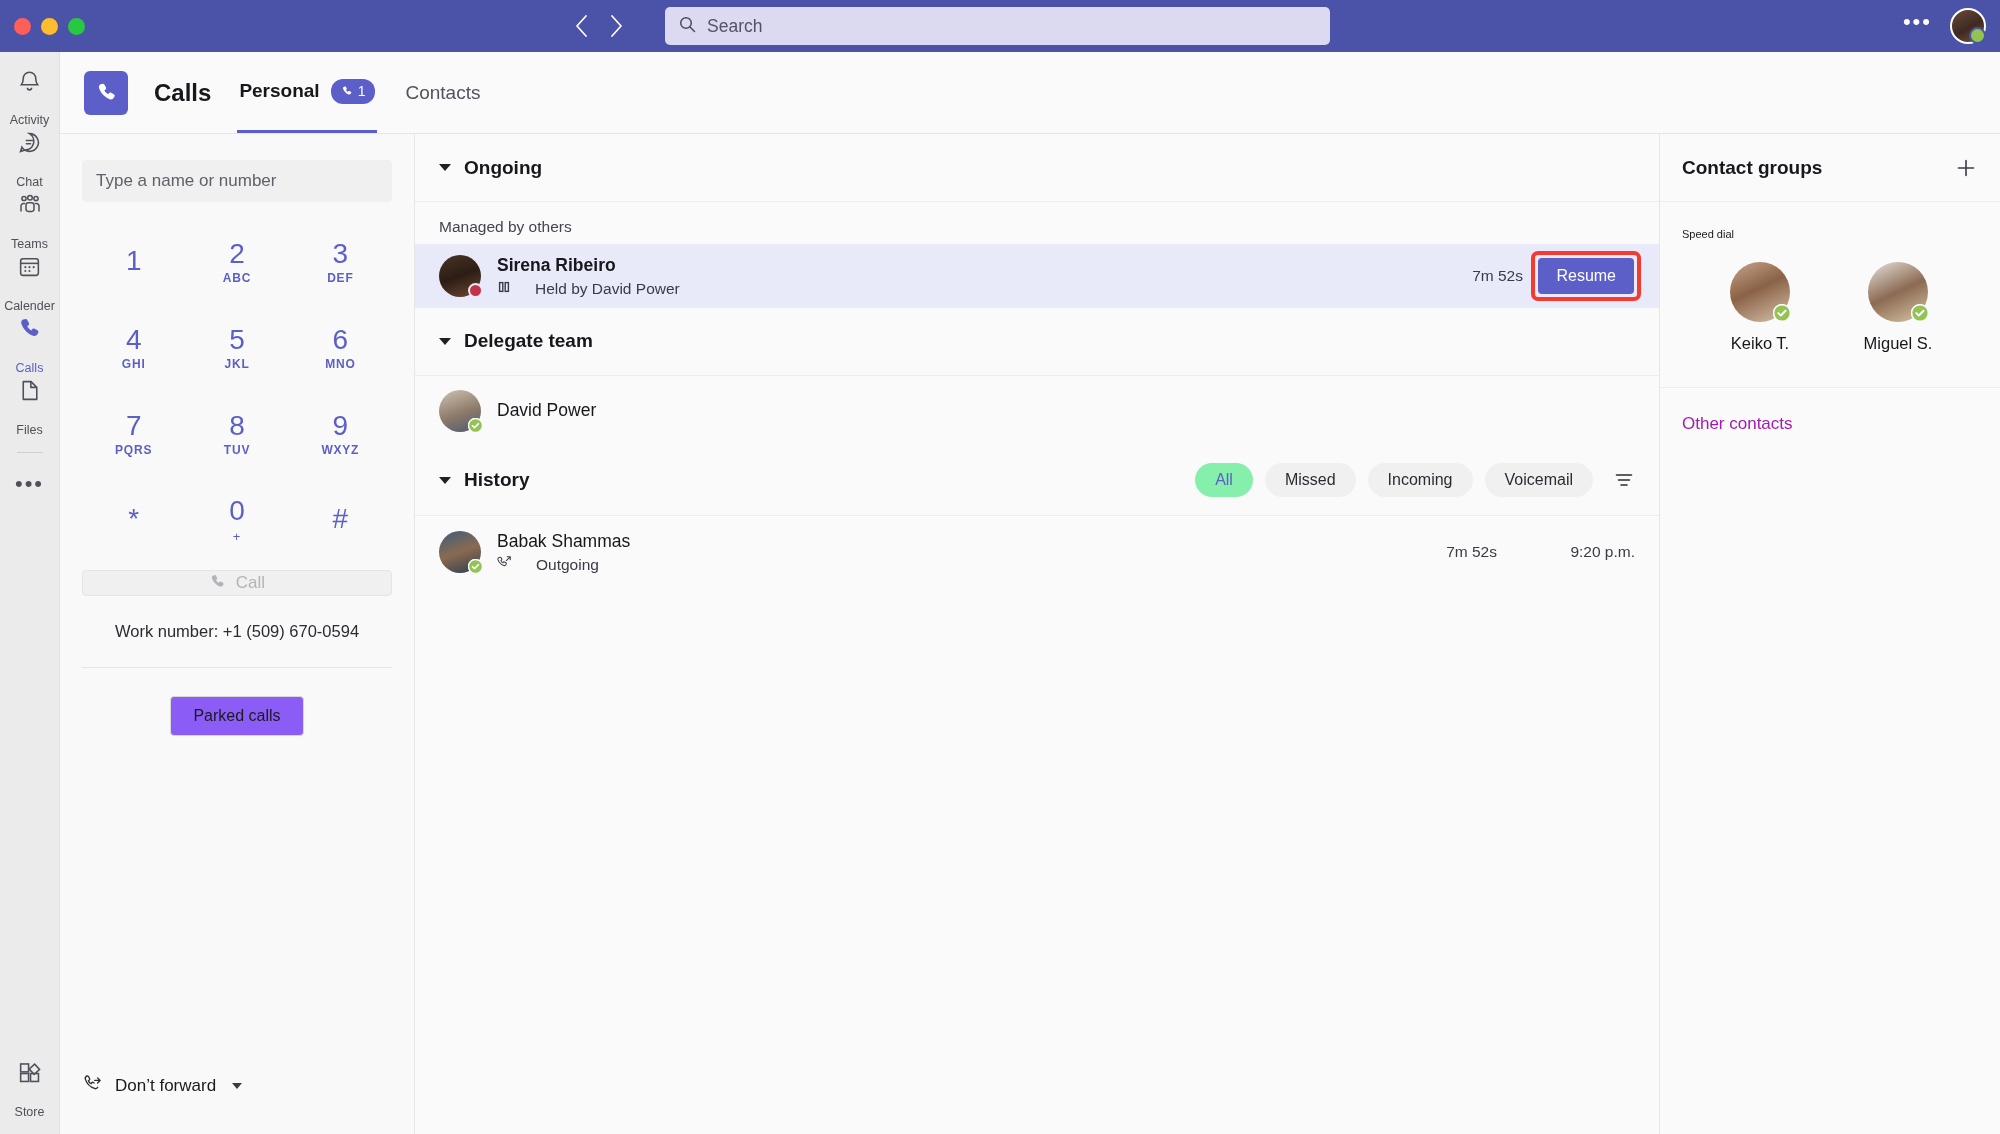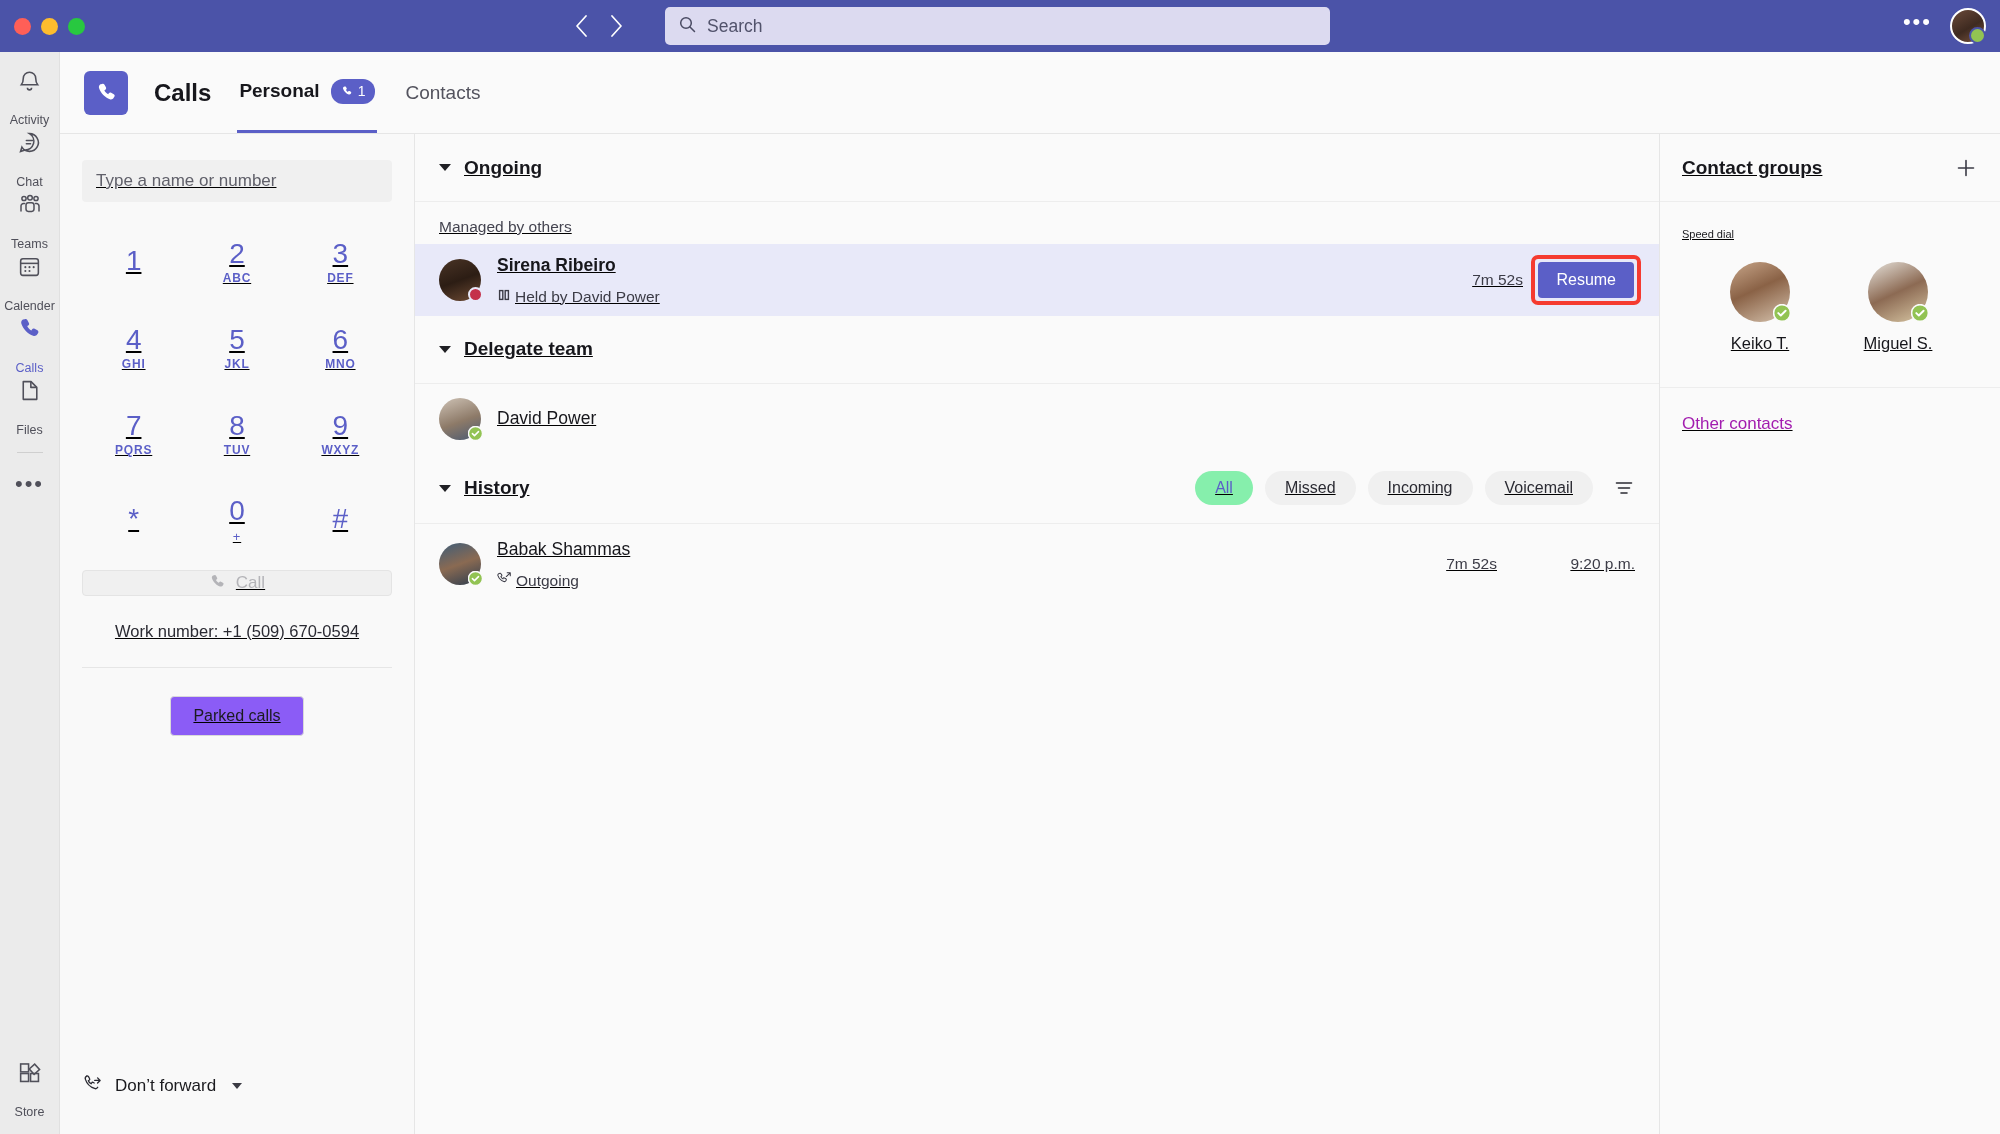--- a/index.html
+++ b/index.html
@@ -139,21 +139,21 @@
   .av .chk svg { display:block; }
   .av-sirena { background: linear-gradient(160deg,#4a3426 0%,#2c1d14 50%,#6e4b34 100%); }
   .av-david { background: linear-gradient(160deg,#cfc3b6 0%,#8d7a68 55%,#4a5a72 100%); }
   .av-babak { background: linear-gradient(160deg,#3f5d78 0%,#8a6a52 50%,#2d3d4f 100%); }
   .av-keiko { background: linear-gradient(155deg,#c8a68a 0%,#8a6246 45%,#d6c3ae 100%); }
   .av-miguel { background: linear-gradient(155deg,#e7e3dc 0%,#8c6a53 50%,#d9c8a5 100%); }
 
   .callmeta { flex:1; min-width:0; }
   .cname { font-size: 17.5px; font-weight: 700; color:#17171c; line-height: 1.35; }
   .cname.reg { font-weight: 400; }
-  .cstatus { display:flex; align-items:center; gap: 4px; font-size: 15.5px; color:#3b3b46; margin-top: 10px; }
+  .cstatus { display:flex; align-items:center; gap: 24px; font-size: 15.5px; color:#3b3b46; margin-top: 2px; }
   .dur { font-size: 15.5px; color:#3b3b46; white-space:nowrap; }
   .timestamp { font-size: 15.5px; color:#3b3b46; white-space:nowrap; width: 86px; text-align:right; }
 
   .resume-outline {
     position:absolute; right: 18px; top: 50%; transform: translateY(-50%);
     border: 4px solid #f53b30; border-radius: 7px; padding: 3px;
   }
   .resume-btn {
     background:#5b5fc7; color:#fff; font-size:16px; border:none; border-radius:4px;
     padding: 9px 18px; cursor:pointer; font-family:"Liberation Sans", sans-serif; display:block;
@@ -335,21 +335,21 @@
                 </svg>
               <span>1</span>
             </span>
           </div>
           <div style="display:flex;align-items:center;height:100%;">
             <span style="font-size:19px;color:#53535e;">Contacts</span>
           </div>
         </div>
       </div>
 
-      <div style="flex:1; display:flex; min-height:0;text-decoration:underline;">
+      <div style="flex:1; display:flex; min-height:0;">
 
         <div class="dialcol">
           <div class="dialpad-inner">
             <div class="namefield">
               <input type="text" value="" placeholder="Type a name or number" style="">
             </div>
 
             <div class="keys">
               <div class="key">
                 <span class="dg">1</span>

